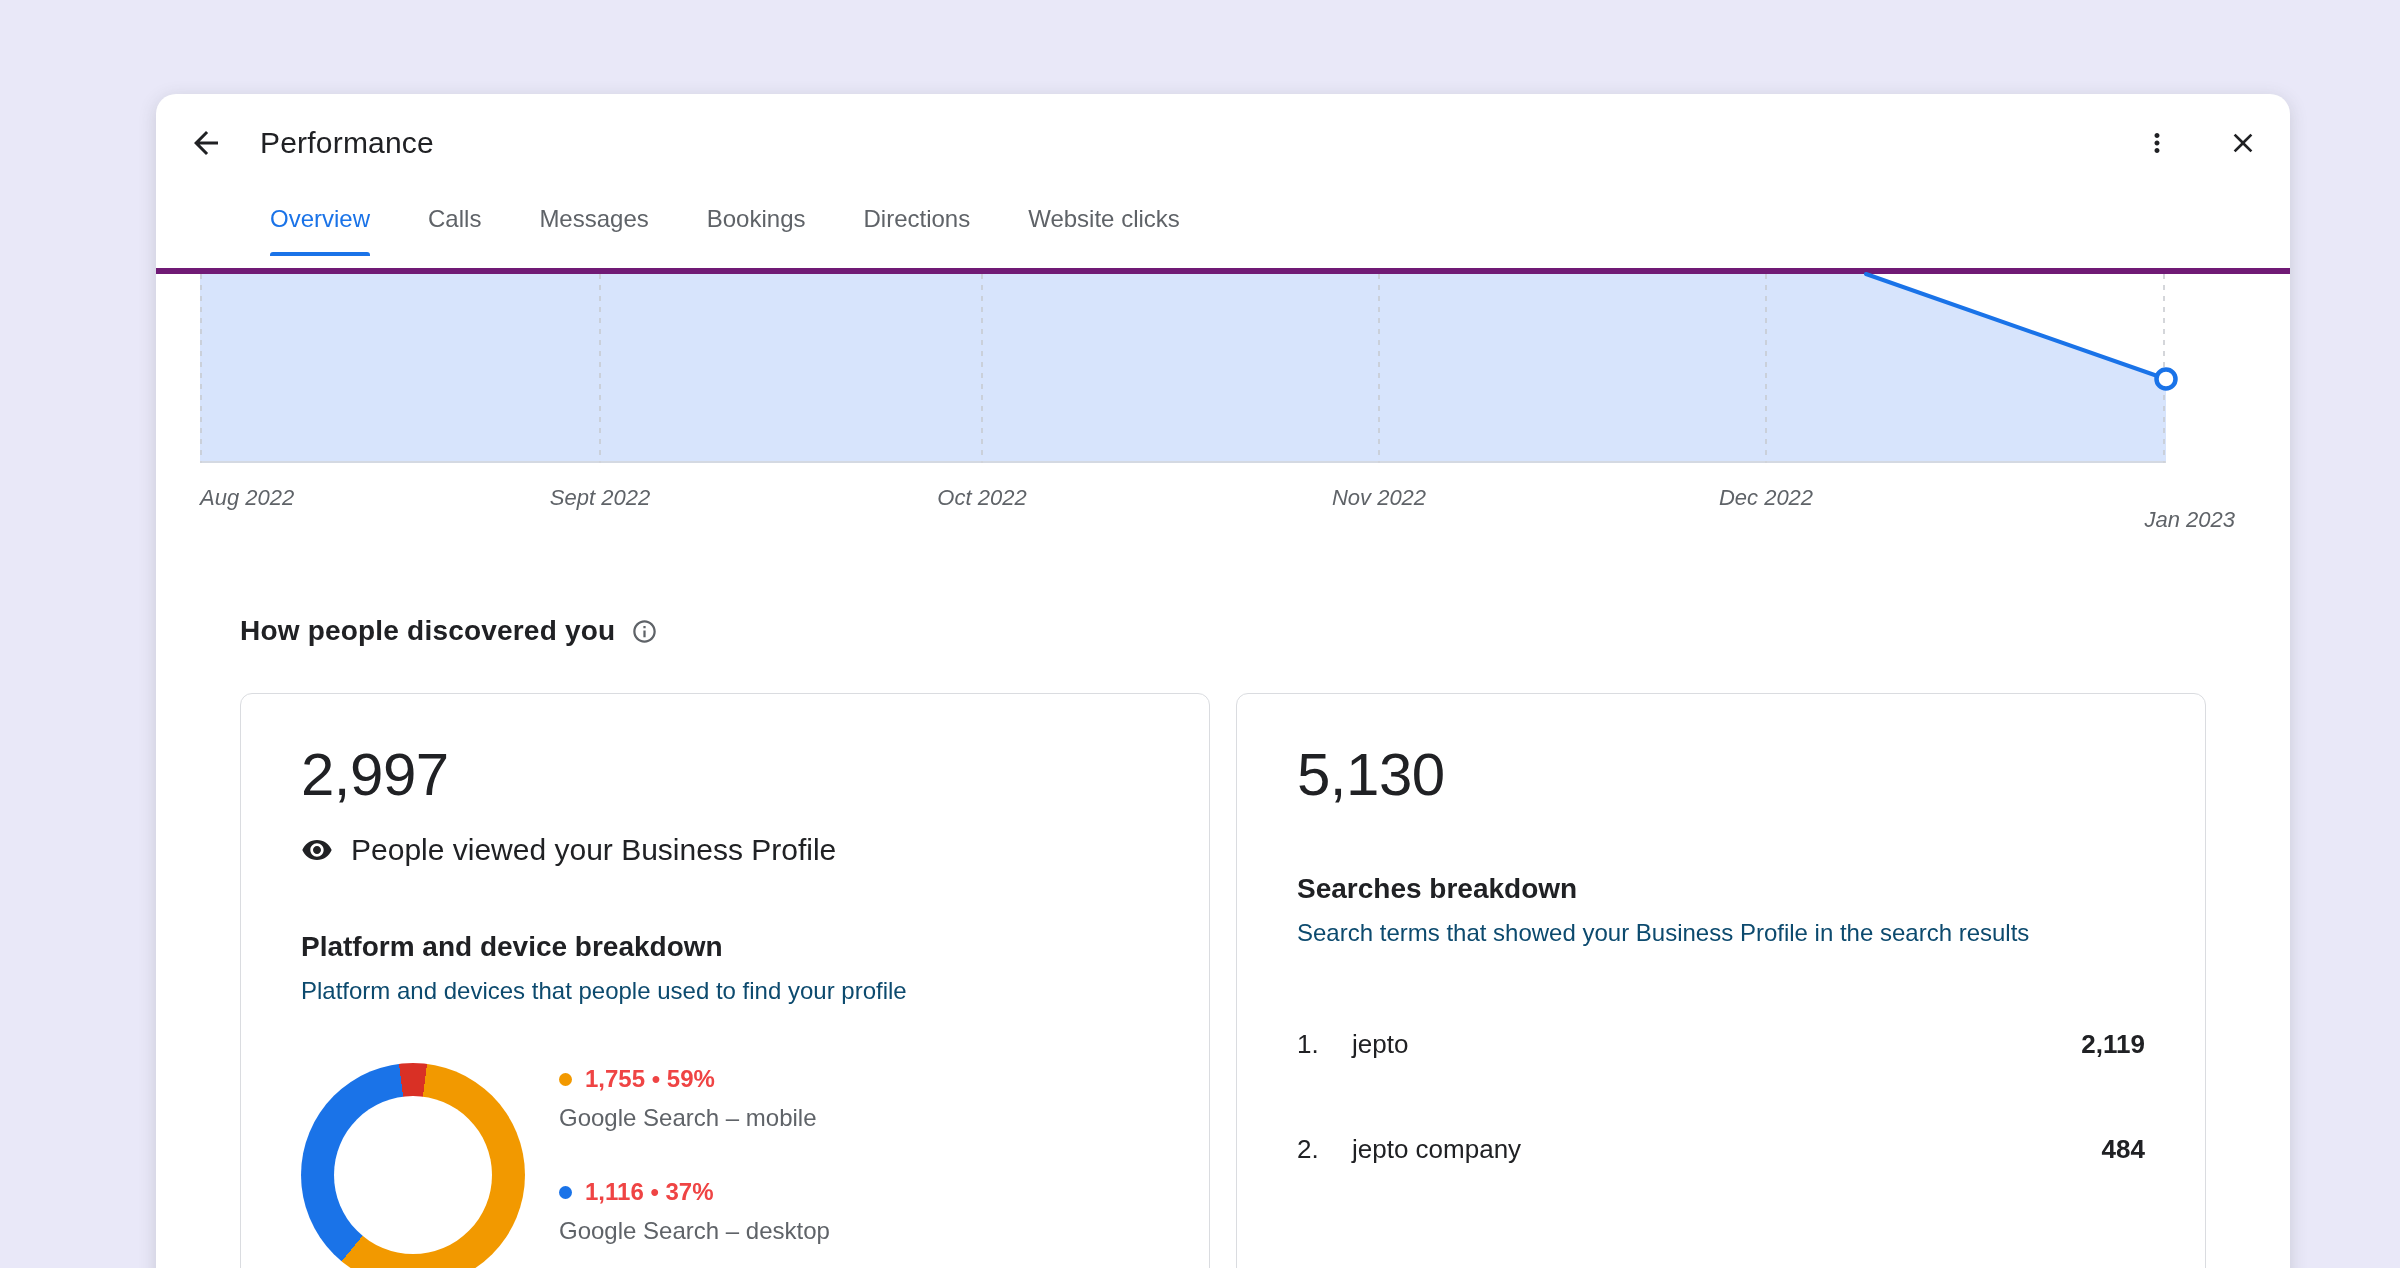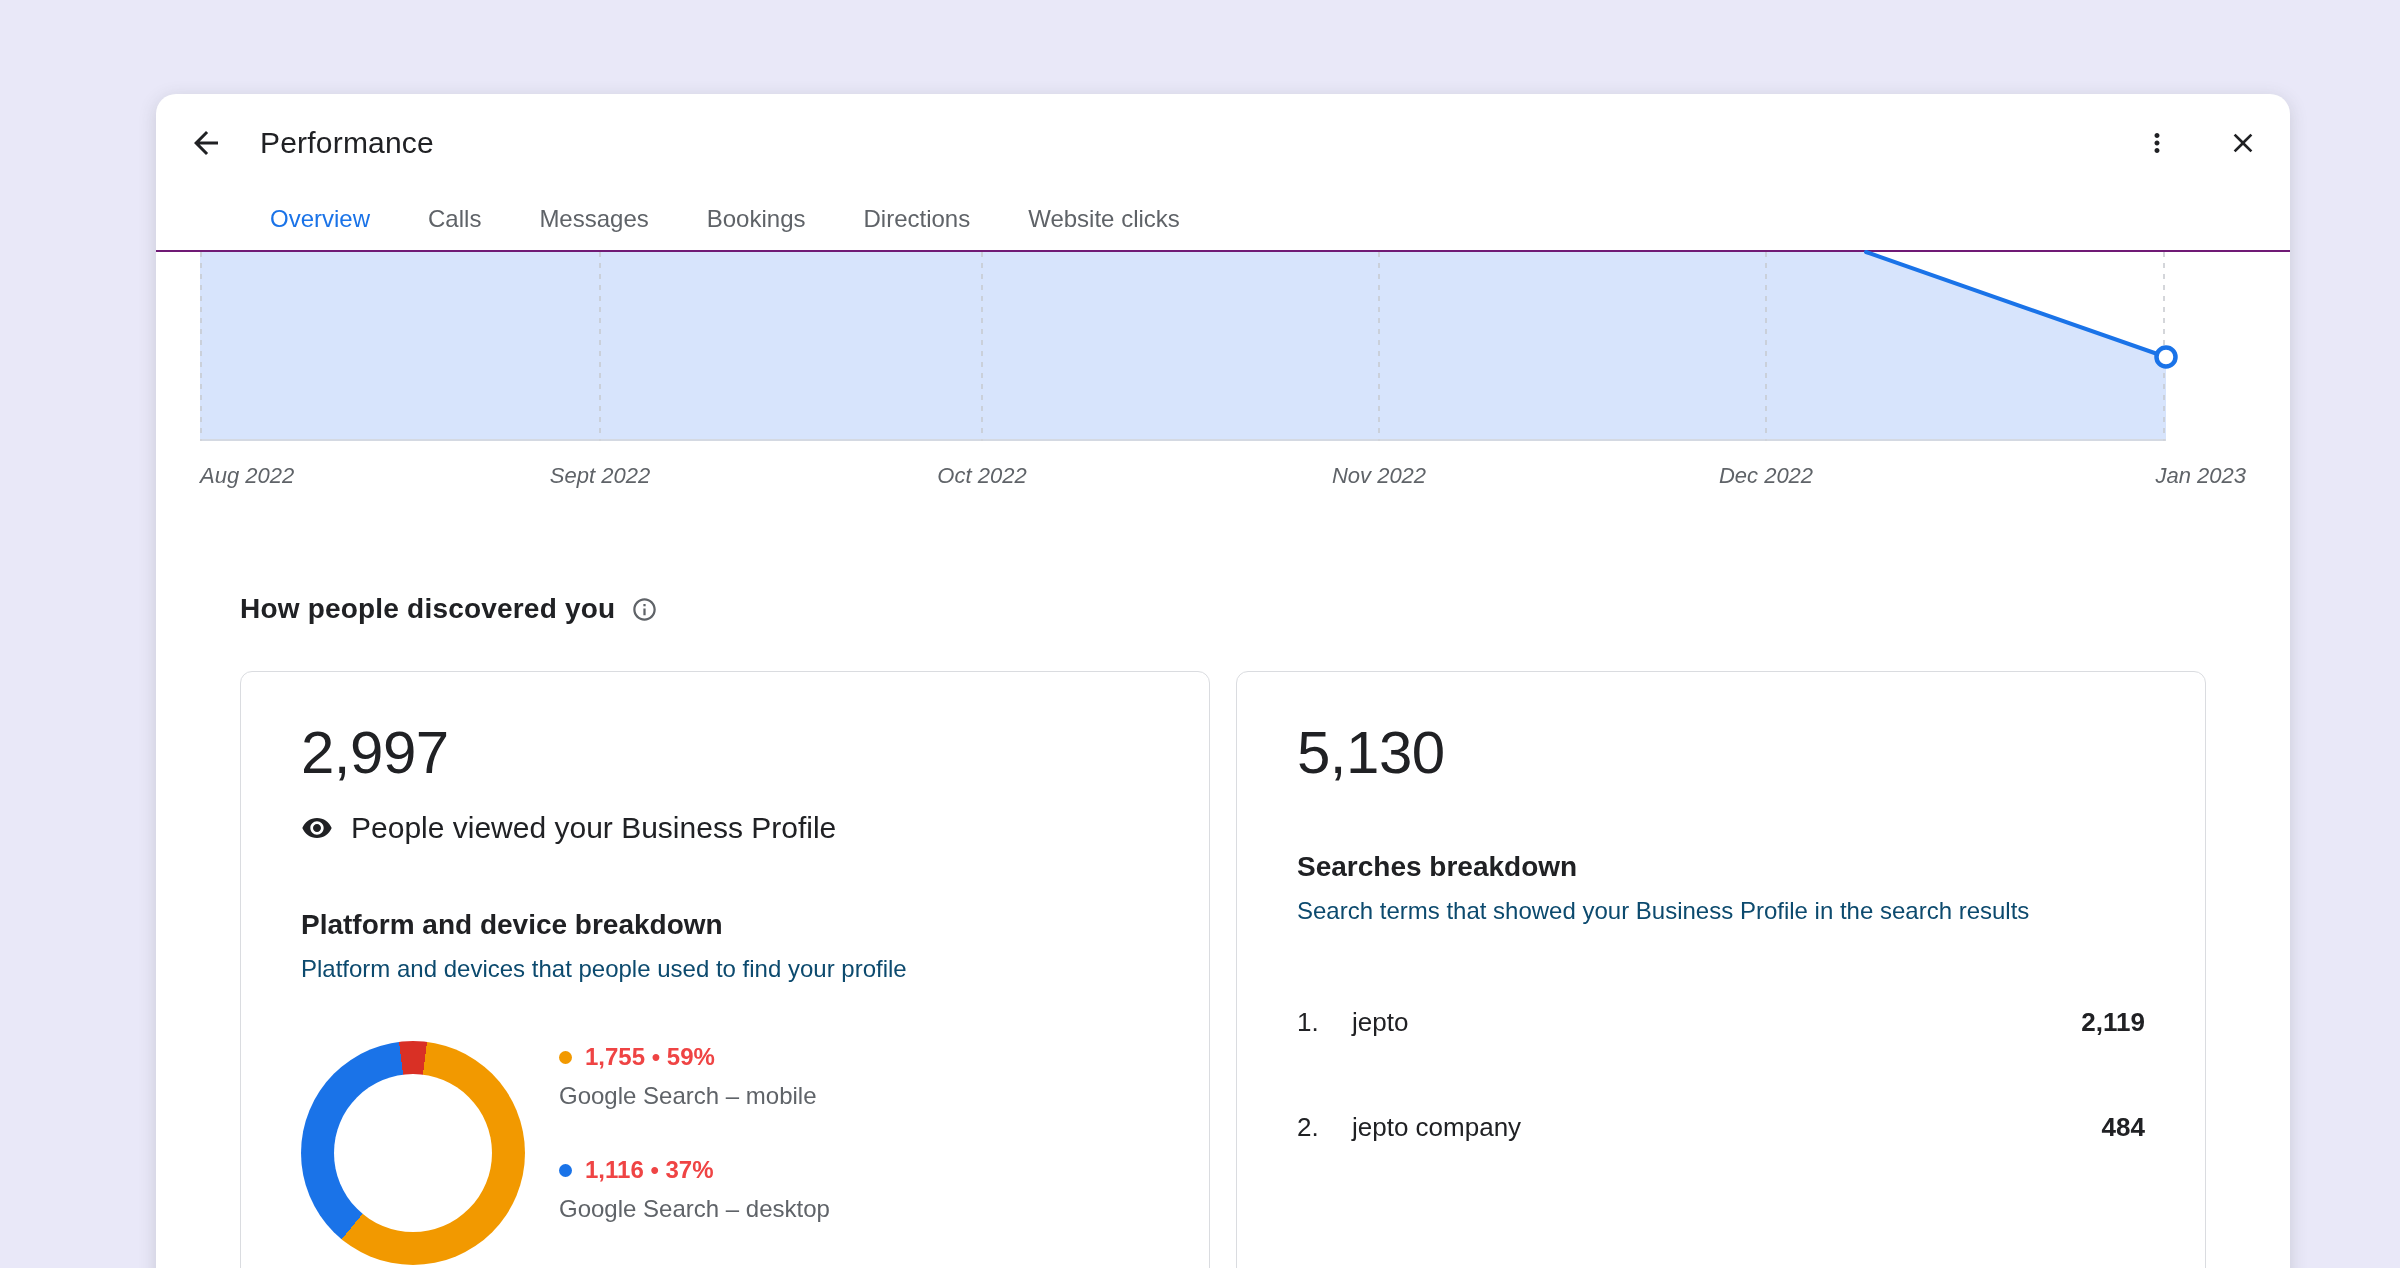--- a/index.html
+++ b/index.html
@@ -20,23 +20,23 @@
     top: 94px;
     width: 2134px;
     height: 1600px;
     background: #ffffff;
     border-radius: 20px;
     box-shadow: 0 4px 18px rgba(60,64,67,0.18);
     box-sizing: border-box;
   }
   
   .dialog-header {
-    height: 158px;
+    height: 180px;
     box-sizing: border-box;
-    border-bottom: 2px solid #701a75;
+    border-bottom: 6px solid #701a75;
   }
   .title-row {
     height: 88px;
     display: flex;
     align-items: center;
     padding: 10px 23px 0 26px;
     box-sizing: border-box;
   }
   .icon-btn {
     width: 48px; height: 48px;
@@ -85,21 +85,21 @@
   .plot { position: relative; height: 189px; overflow: visible; }
   .plot svg { display: block; overflow: visible; }
   .x-labels {
     position: relative;
     height: 60px;
     font-size: 22px;
     color: #5f6368;
   }
   .x-label { position: absolute; top: 22px; white-space: nowrap; }
   .x-label.mid { transform: translateX(-50%); }
-  .x-label.last { right: 0; }
+  .x-label.last { right: 11px; margin-top: 22px; }
   
   .section-title-row {
     margin: 92px 84px 0;
     display: flex;
     align-items: center;
     gap: 16px;
   }
   .section-title-row h2 {
     margin: 0;
     font-size: 28px;

